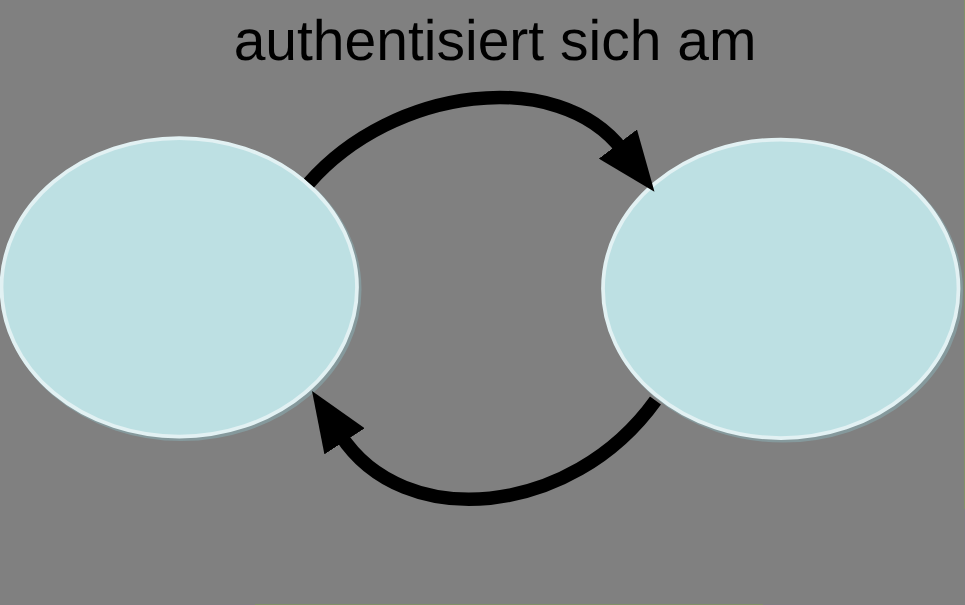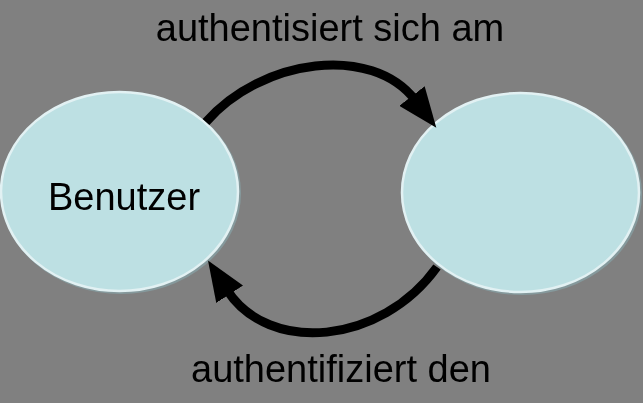--- a/index.html
+++ b/index.html
@@ -55,18 +55,16 @@
     <ellipse cx="520.5" cy="192.5" rx="118.5" ry="99.5" stroke-width="2.5" fill="#bde0e3"></ellipse>
     <ellipse cx="520.5" cy="192.5" rx="118.5" ry="99.5" fill="none" stroke-width="2.5" stroke="#e2f1f3"></ellipse>
 
     <path d="M 206 122 C 262 58 372 44 415 100" fill="none" stroke-width="9" marker-end="url(#ah)" stroke="#000000"></path>
 
     <path d="M 437 267 C 381 345 269 355 227 290" fill="none" stroke-width="9" marker-end="url(#ah)" stroke="#000000"></path>
   </svg>
 
   <div class="label edge-label-top">authentisiert sich am</div>
 
-  <div class="label node-label-benutzer">Benutzer</div>
 
 
-  <div class="label edge-label-bottom">authentifiziert den</div>
 
 </div>
 
 </body></html>

